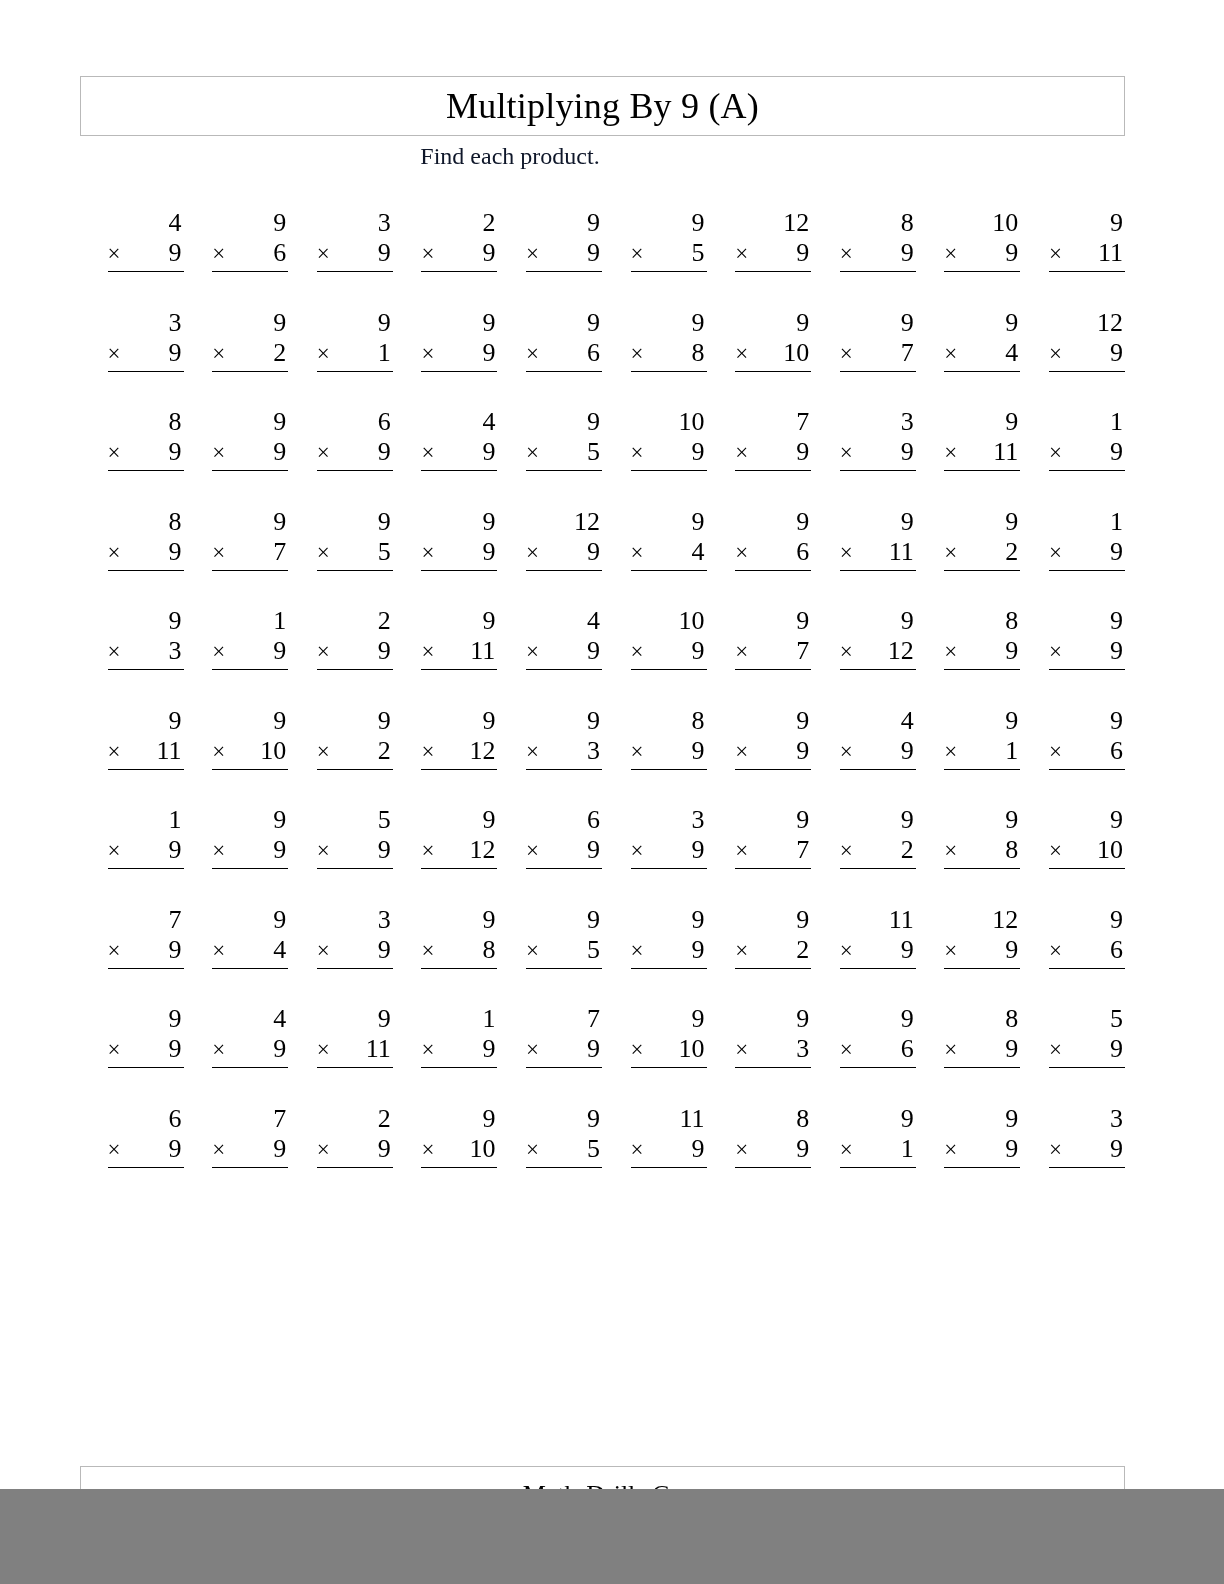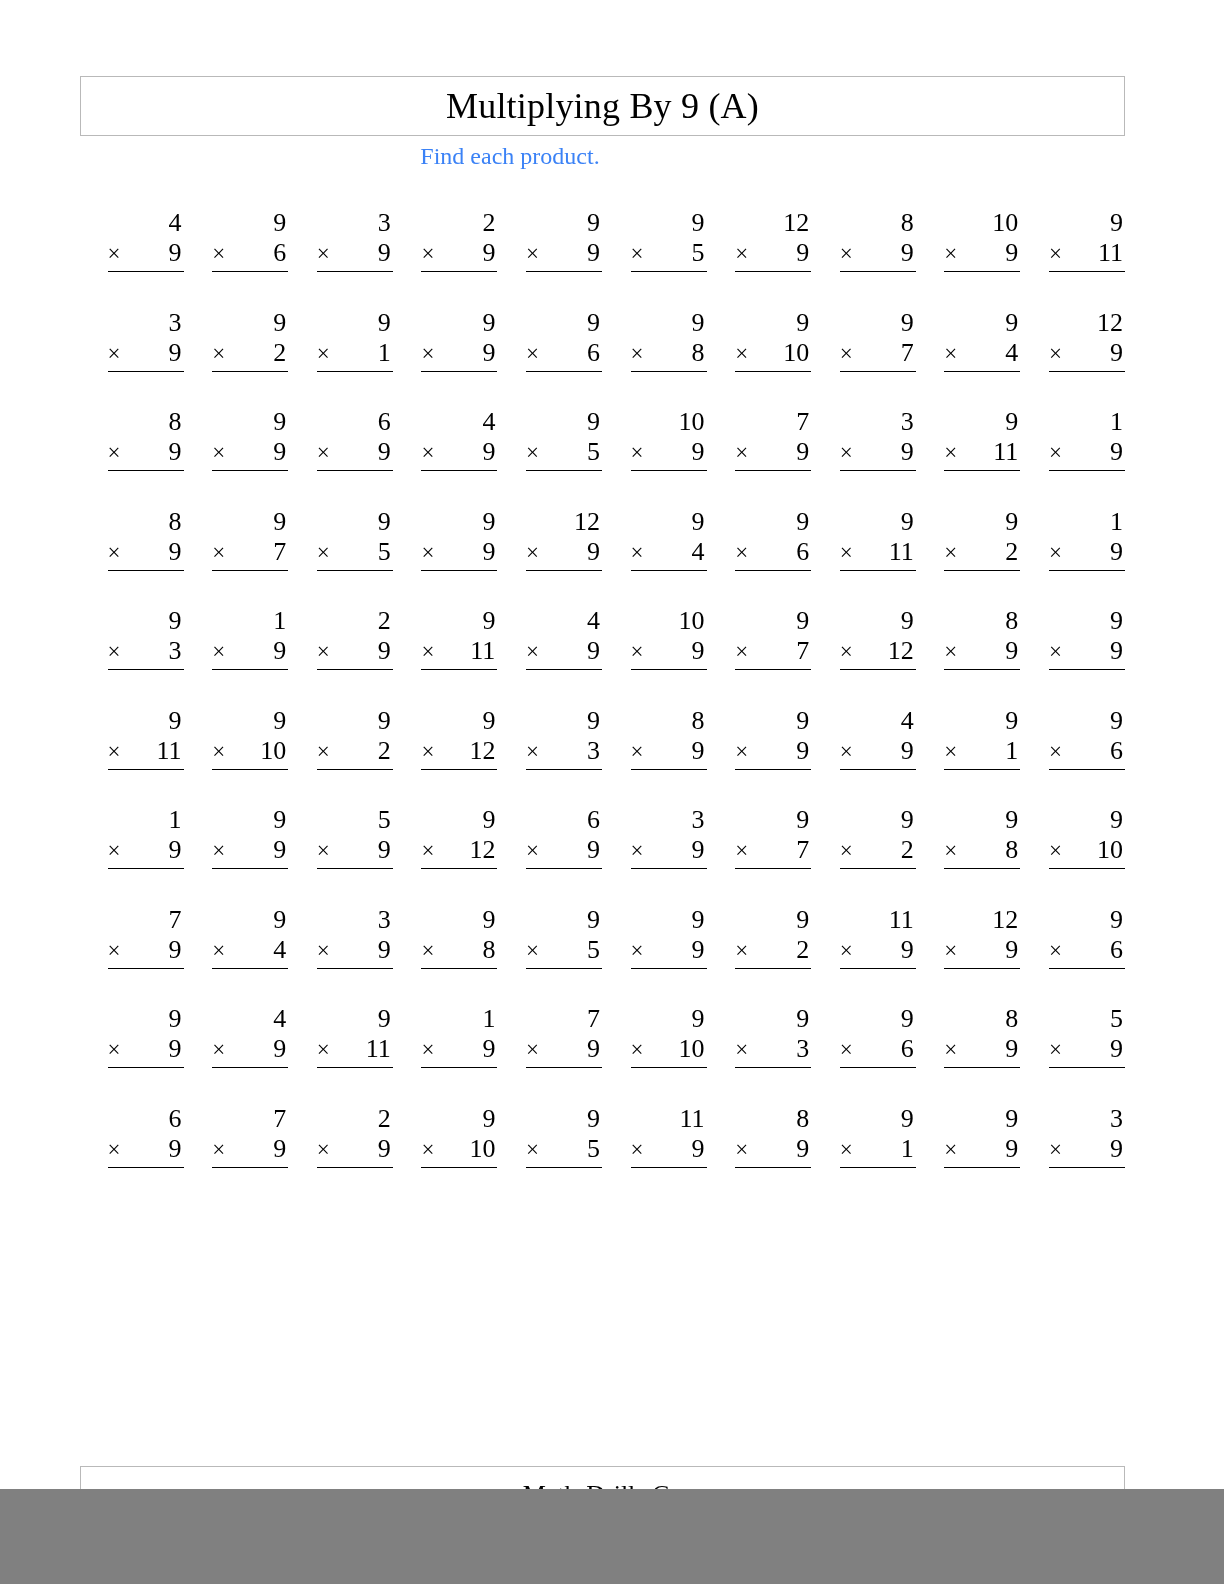--- a/index.html
+++ b/index.html
@@ -39,21 +39,21 @@
     color: #000000;
     letter-spacing: 0.2px;
   }
   .subtitle {
     position: absolute;
     left: 0;
     top: 143px;
     width: 1020px;
     text-align: center;
     font-size: 24px;
-    color: #3b82f6;
+    color: #0f172a;
     font-family: "Liberation Serif", serif;
   }
   .grid {
     position: absolute;
     left: 80px;
     top: 208px;
     width: 1046px;
   }
   .row {
     display: flex;

